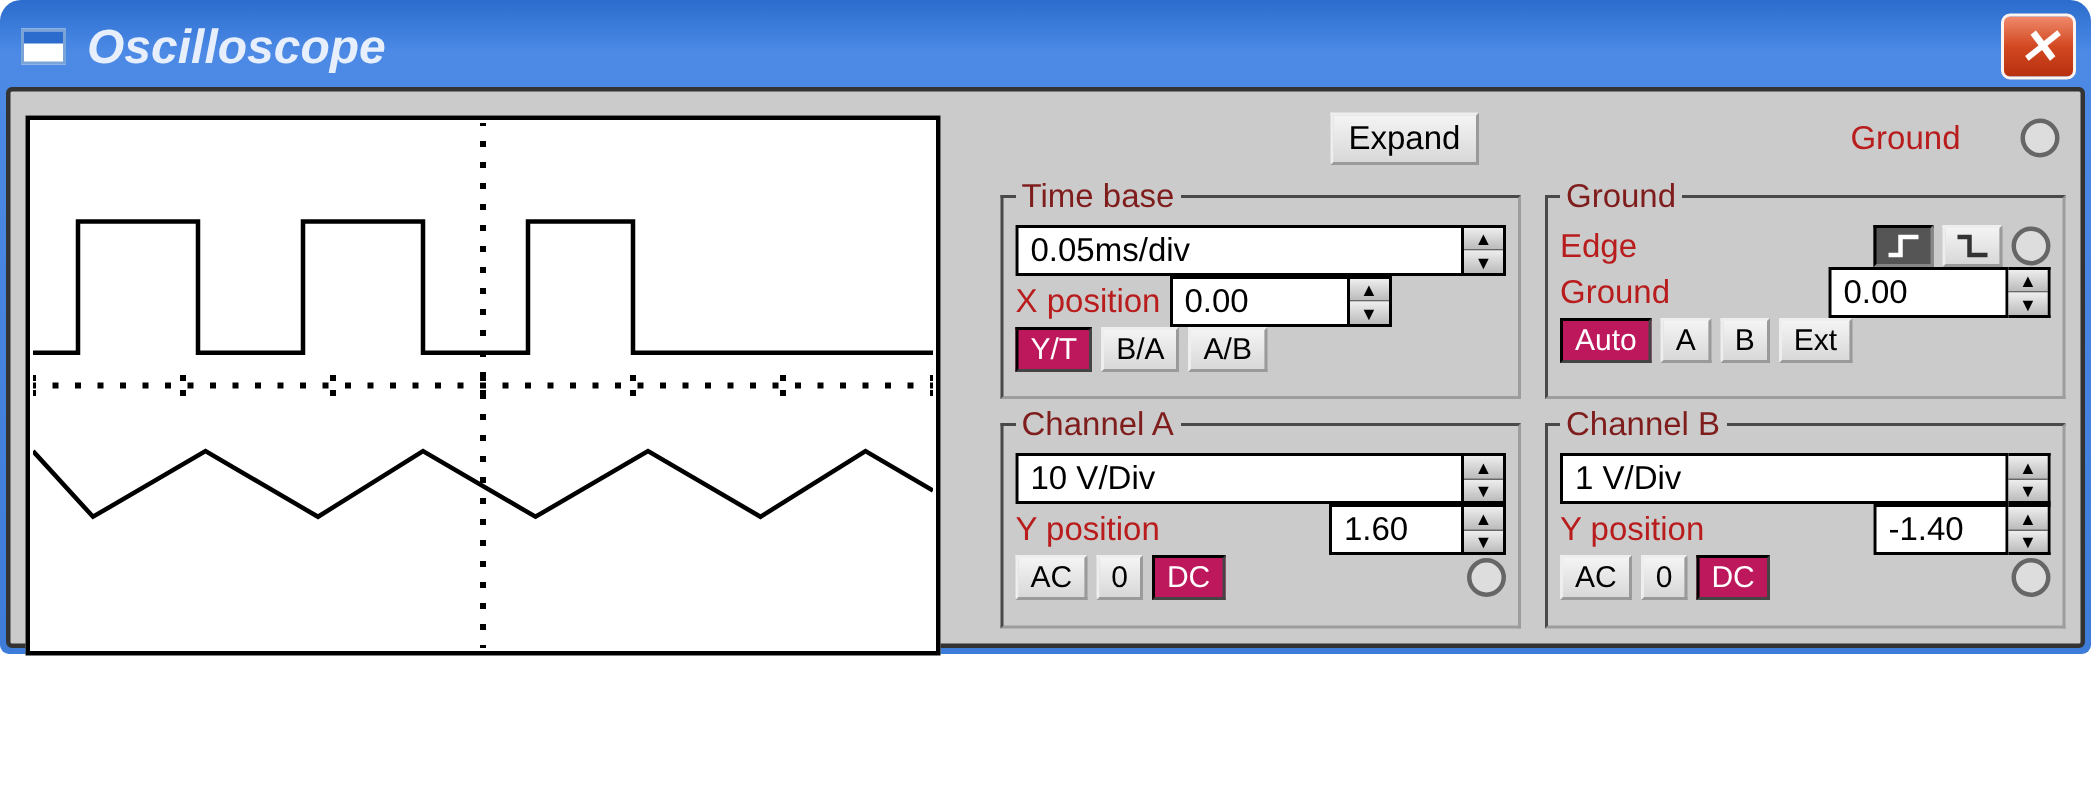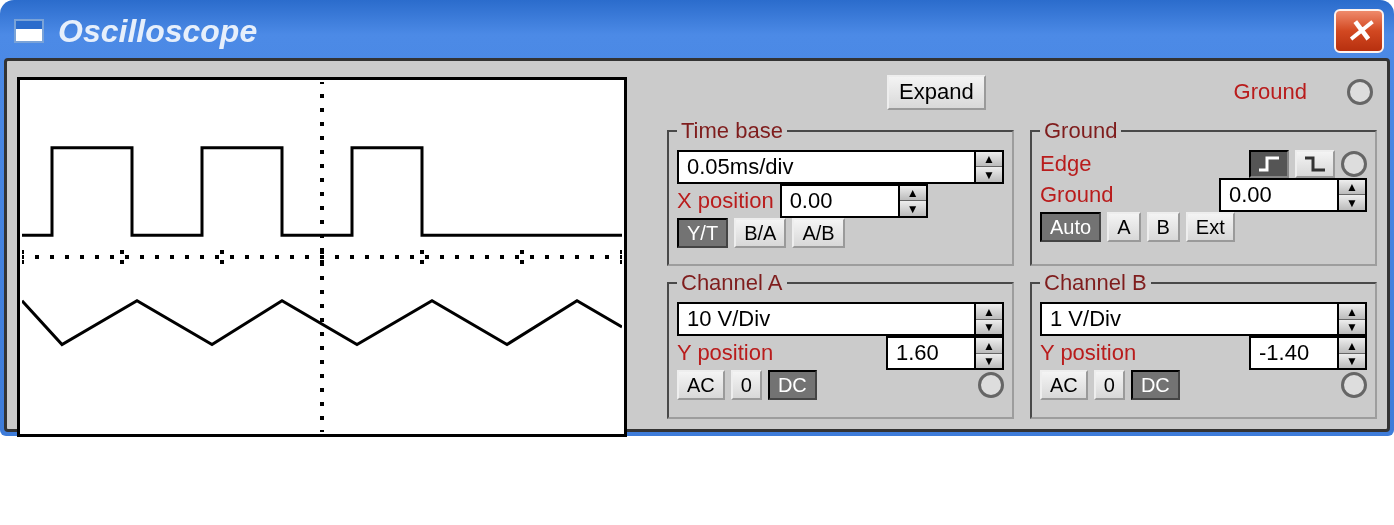--- a/index.html
+++ b/index.html
@@ -119,21 +119,21 @@
   .btn{
     background: linear-gradient(#f4f4f4,#d8d8d8);
     border: 2px outset #eee;
     padding: 2px 10px;
     font: inherit;
     font-size: 22px;
     cursor: pointer;
     line-height: 1.2;
   }
   .btn.active{
-    background: #737373;
+    background: #be185d;
     color:#fff;
     border:2px inset #444;
   }
   .btn.small{ padding:1px 8px; font-size:20px;}
 
   
   .radio{
     width:26px;height:26px;border-radius:50%;
     border:3px solid #666; background:#ddd;
     display:inline-block;

